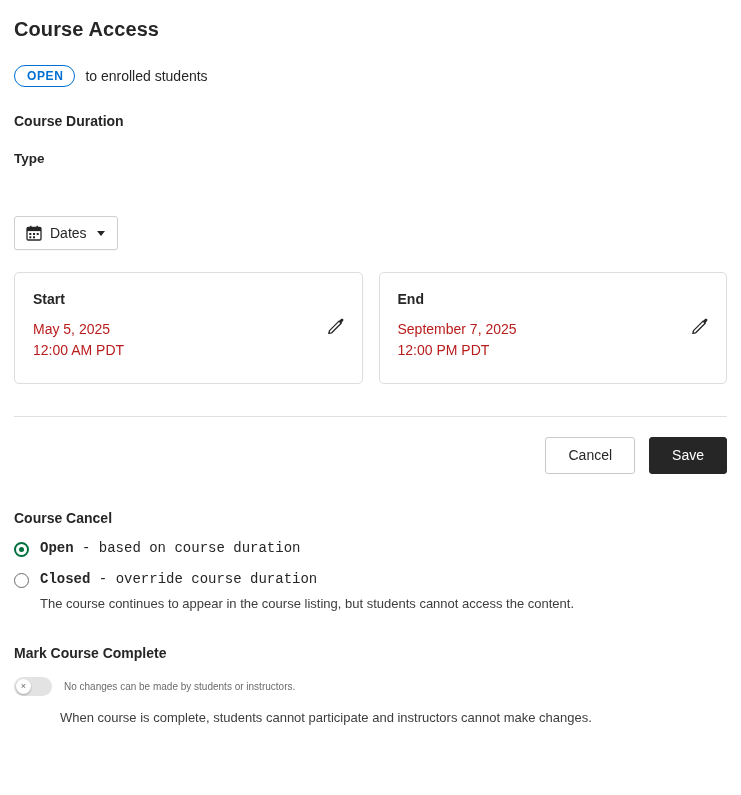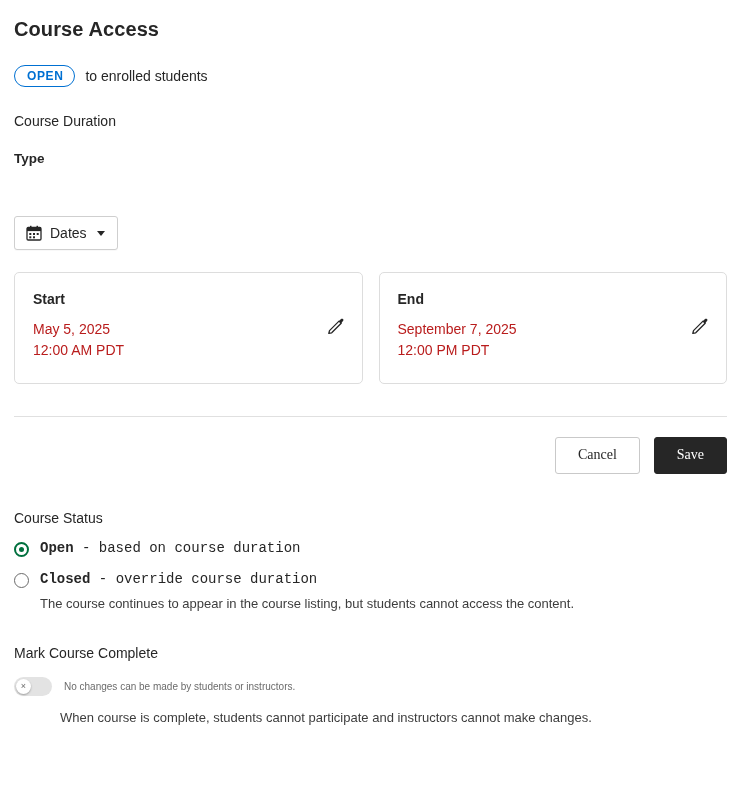--- a/index.html
+++ b/index.html
@@ -46,21 +46,21 @@
     padding: 4px 11px 4px 12px;
     line-height: 1;
     background: #fff;
   }
   .access-text {
     font-size: 14px;
     color: #262626;
   }
   .section-heading {
     font-size: 14px;
-    font-weight: normal;
+    font-weight: bold;
     color: #262626;
     margin: 0 0 22px 0;
   }
   .field-label {
     font-size: 13.5px;
     font-weight: bold;
     color: #262626;
     margin: 0 0 10px 0;
   }
   .type-select {
@@ -128,21 +128,21 @@
     border-top: 1px solid #e0e0e0;
     margin: 32px 0 0 0;
   }
   .actions {
     display: flex;
     justify-content: flex-end;
     gap: 14px;
     margin-top: 20px;
   }
   .btn {
-    font-family: Liberation Serif, serif;
+    font-family: Liberation Sans, sans-serif;
     font-size: 14px;
     border-radius: 3px;
     padding: 9px 22px;
     cursor: pointer;
     line-height: 1.2;
   }
   .btn-secondary {
     background: #ffffff;
     border: 1px solid #c9c9c9;
     color: #262626;
@@ -295,21 +295,21 @@
   </div>
 
   <hr class="divider">
 
   <div class="actions">
     <button class="btn btn-secondary">Cancel</button>
     <button class="btn btn-primary">Save</button>
   </div>
 
   <div class="status-block">
-    <div class="section-heading" style="margin-bottom:10px">Course Status</div>
+    <div class="section-heading" style="margin-bottom:10px">Course Cancel</div>
 
     <div class="radio-row">
       <span class="radio-outer checked"></span>
       <span class="radio-label"><b>Open</b><span> - based on course duration</span></span>
     </div>
 
     <div class="radio-row">
       <span class="radio-outer"></span>
       <span class="radio-label"><b>Closed</b><span> - override course duration</span></span>
     </div>

